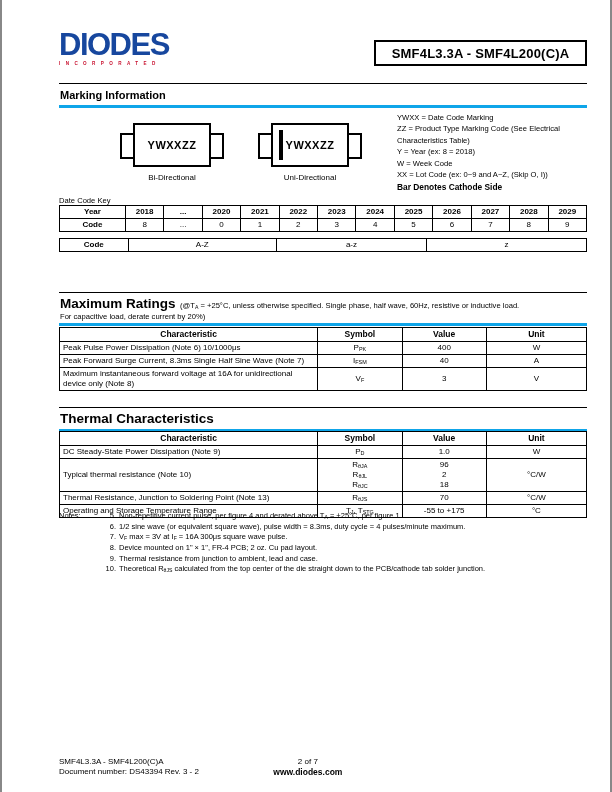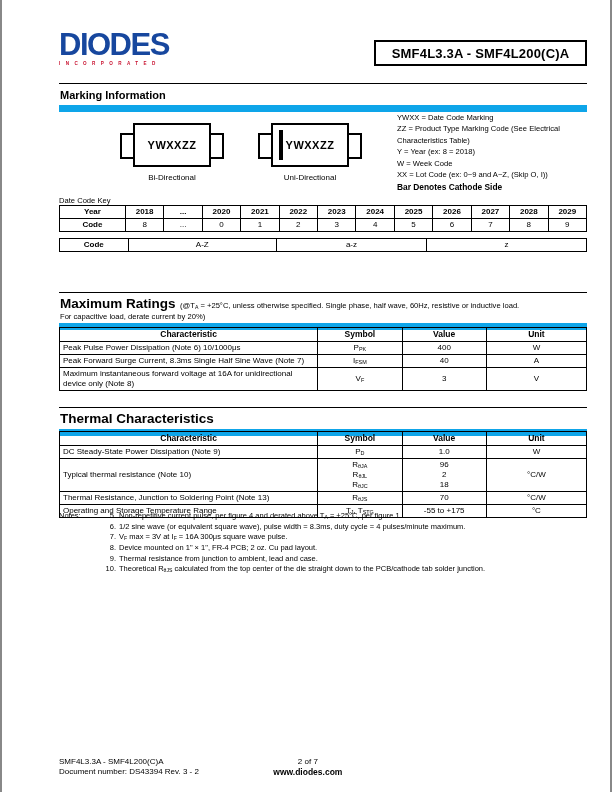--- a/index.html
+++ b/index.html
@@ -16,21 +16,21 @@
   .logo { position:absolute; left:57px; top:30px; width:130px; }
   .logo-text { font-size:31px; font-weight:bold; letter-spacing:-1.5px; line-height:0.95; }
   .logo-sub { font-size:4.6px; font-weight:bold; letter-spacing:5.4px; margin-top:2px; white-space:nowrap; }
   .part-box {
     position:absolute; left:372px; top:40px; width:213px; height:26px;
     border:2px solid #000; display:flex; align-items:center; justify-content:center;
     font-size:13px; font-weight:bold; letter-spacing:0.2px;
   }
 
   
-  .section-hdr { position:absolute; left:57px; width:528px; border-top:1px solid #000; border-bottom:7px solid #0ea5e9; padding:1px 1px 2px; }
+  .section-hdr { position:absolute; left:57px; width:528px; border-top:1px solid #000; border-bottom:3px solid #0ea5e9; padding:1px 1px 2px; }
   .sec-title-sm { font-size:11px; font-weight:bold; }
   .sec-title-lg { font-size:13.5px; font-weight:bold; }
   .sec-sub { font-size:7.6px; font-weight:normal; }
 
   
   .pkg { position:absolute; width:104px; height:64px; }
   .pkg-tab { position:absolute; top:10px; width:17px; height:26px; border:2px solid #000; background:#fff; }
   .pkg-tab.left { left:0; } .pkg-tab.right { right:0; }
   .pkg-body {
     position:absolute; left:13px; right:13px; top:0; height:44px; border:2px solid #000; background:#fff;

